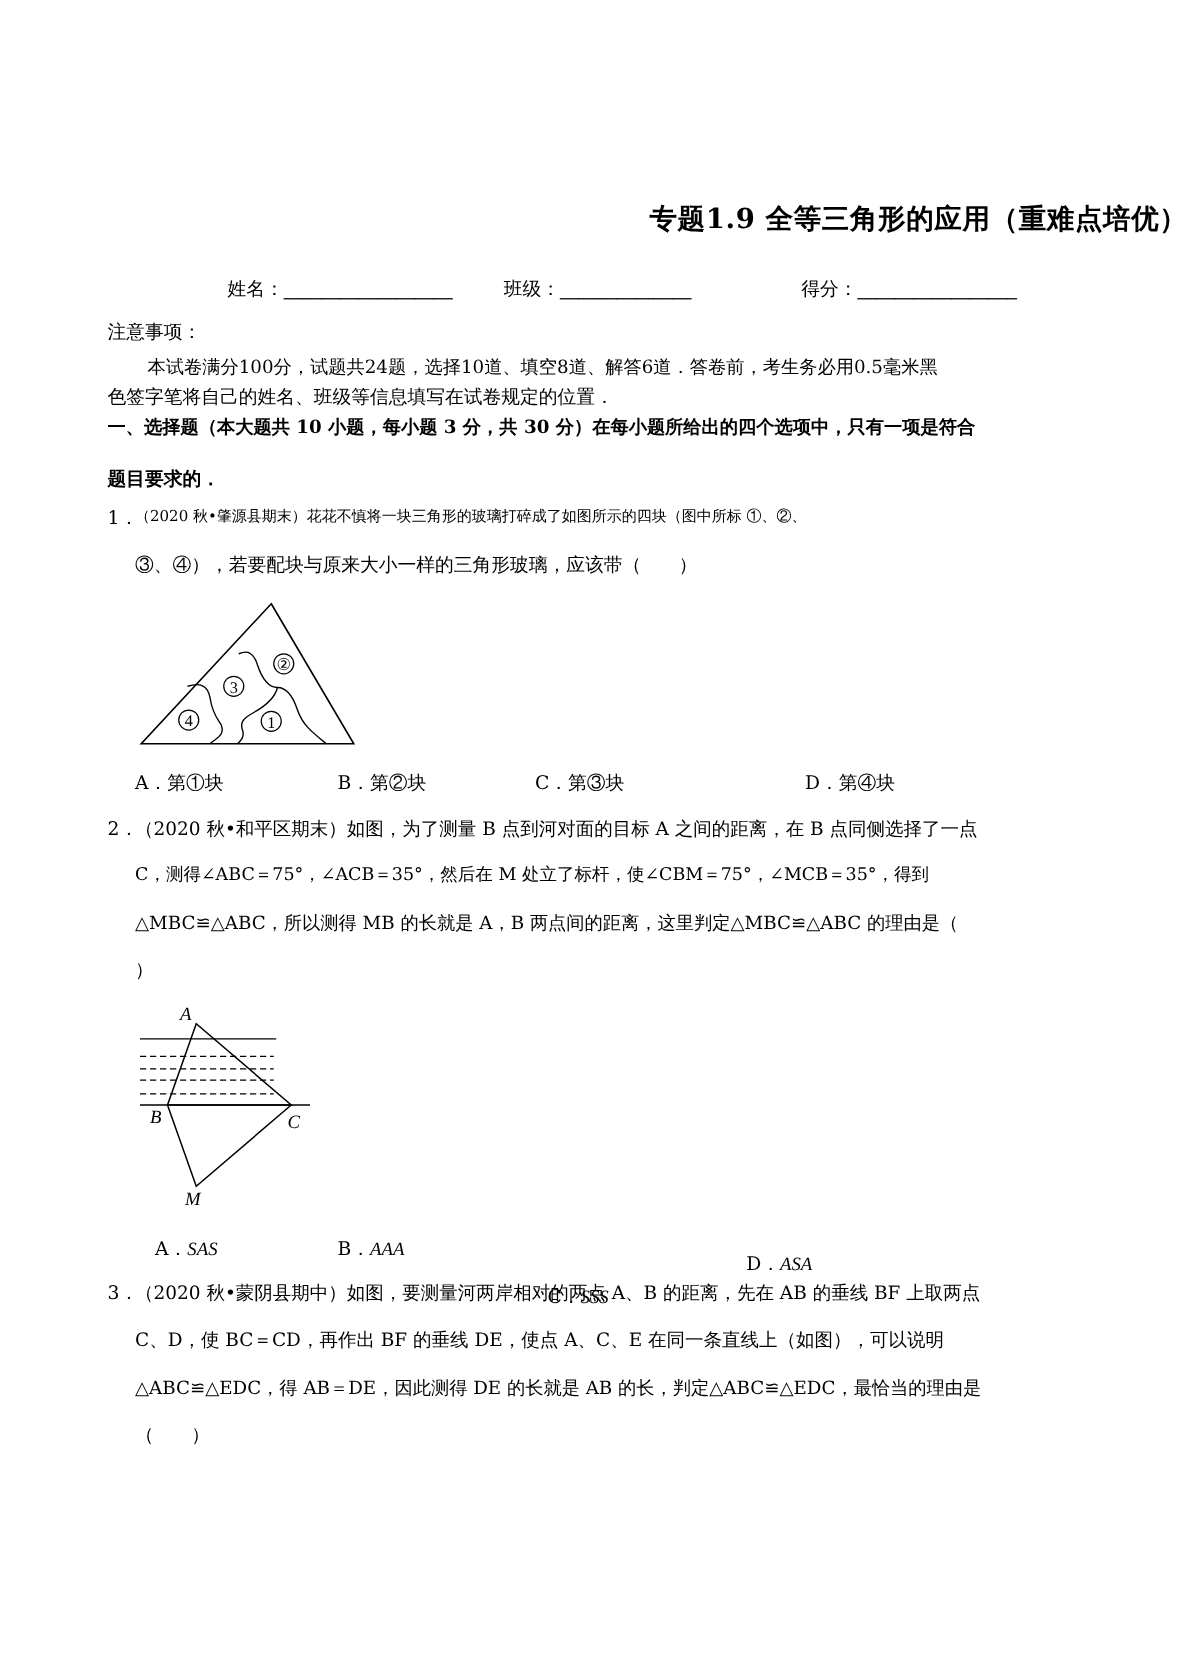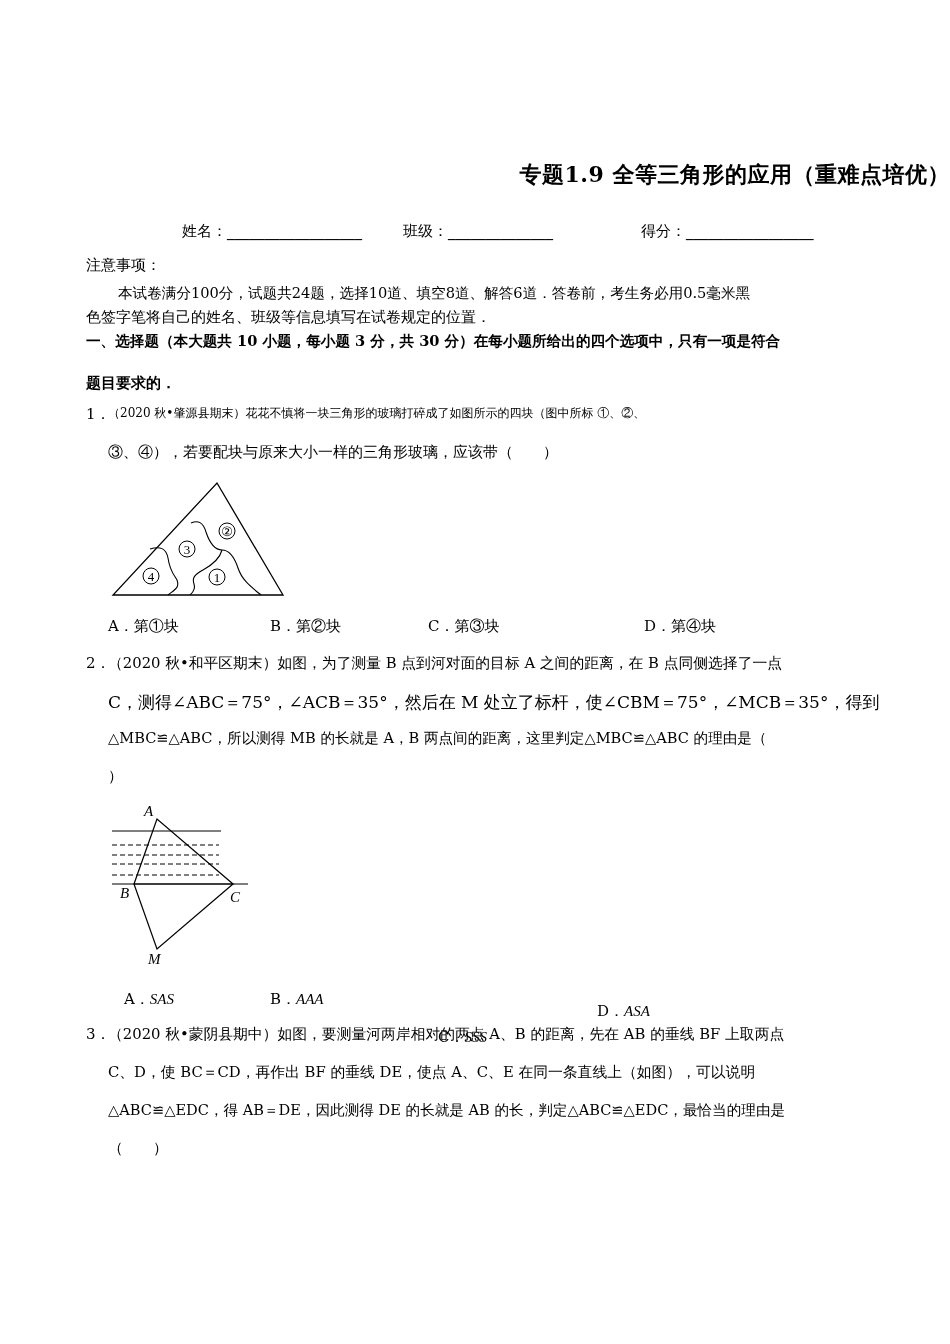--- a/index.html
+++ b/index.html
@@ -58,21 +58,21 @@
   </g>
 </svg>
 
 <div class="abs opt" style="left:108px; top:617px;"><span>A．</span><span>第①块</span></div>
 <div class="abs opt" style="left:270px; top:617px;"><span>B．</span><span>第②块</span></div>
 <div class="abs opt" style="left:428px; top:617px;"><span>C．</span><span>第③块</span></div>
 <div class="abs opt" style="left:597px; top:617px;margin-left:47px;"><span>D．</span><span>第④块</span></div>
 
 <div class="abs line15" style="left:86px; top:654px;">2．</div>
 <div class="abs line15" style="left:108px; top:654px; font-size:14.8px;">（2020 秋•和平区期末）如图，为了测量 B 点到河对面的目标 A 之间的距离，在 B 点同侧选择了一点</div>
-<div class="abs line15" style="left:108px; top:691px; font-size:17px;">C，测得∠ABC＝75°，∠ACB＝35°，然后在 M 处立了标杆，使∠CBM＝75°，∠MCB＝35°，得到</div>
+<div class="abs line15" style="left:108px; top:691px; font-size:14px;">C，测得∠ABC＝75°，∠ACB＝35°，然后在 M 处立了标杆，使∠CBM＝75°，∠MCB＝35°，得到</div>
 <div class="abs line15" style="left:108px; top:729px; font-size:14.6px;">△MBC≌△ABC，所以测得 MB 的长就是 A，B 两点间的距离，这里判定△MBC≌△ABC 的理由是（</div>
 <div class="abs line15" style="left:108px; top:767px;">）</div>
 
 <svg style="left:108px; top:798px;" width="150" height="170" viewBox="0 0 150 170">
   <line x1="4" y1="33" x2="113" y2="33" stroke="#000" stroke-width="1"></line>
   <line x1="4" y1="47" x2="111" y2="47" stroke="#000" stroke-width="1" stroke-dasharray="5,3"></line>
   <line x1="4" y1="57" x2="111" y2="57" stroke="#000" stroke-width="1" stroke-dasharray="5,3"></line>
   <line x1="4" y1="66" x2="111" y2="66" stroke="#000" stroke-width="1" stroke-dasharray="5,3"></line>
   <line x1="4" y1="77" x2="111" y2="77" stroke="#000" stroke-width="1" stroke-dasharray="5,3"></line>
   <line x1="4" y1="86" x2="140" y2="86" stroke="#000" stroke-width="1.2"></line>

